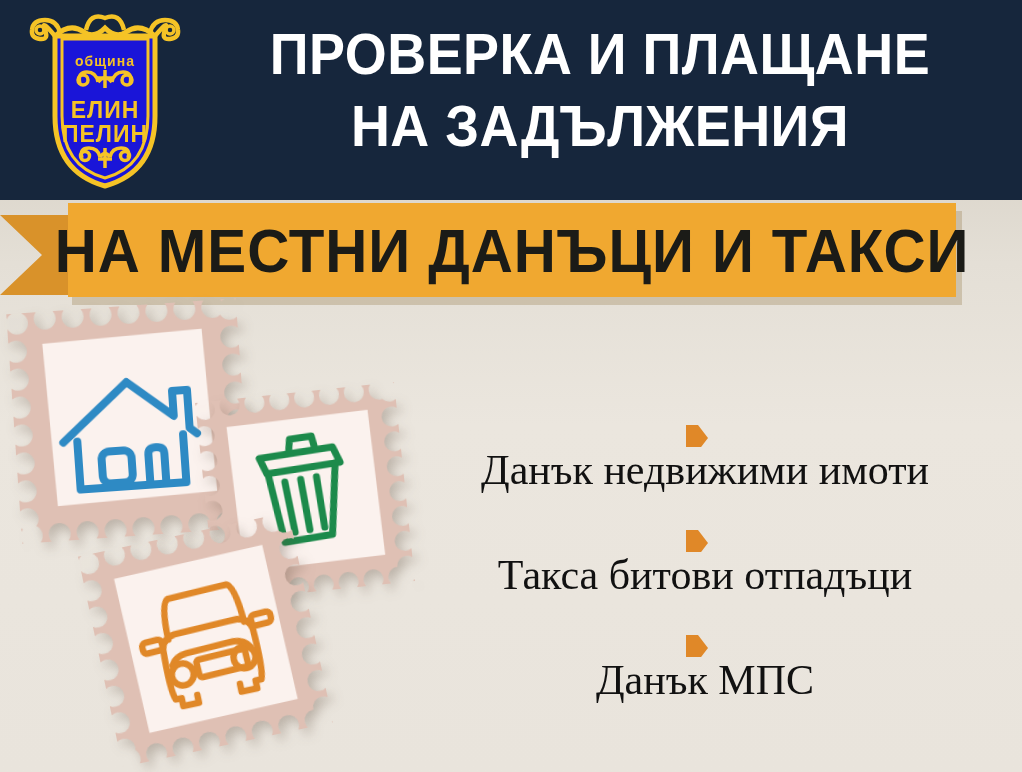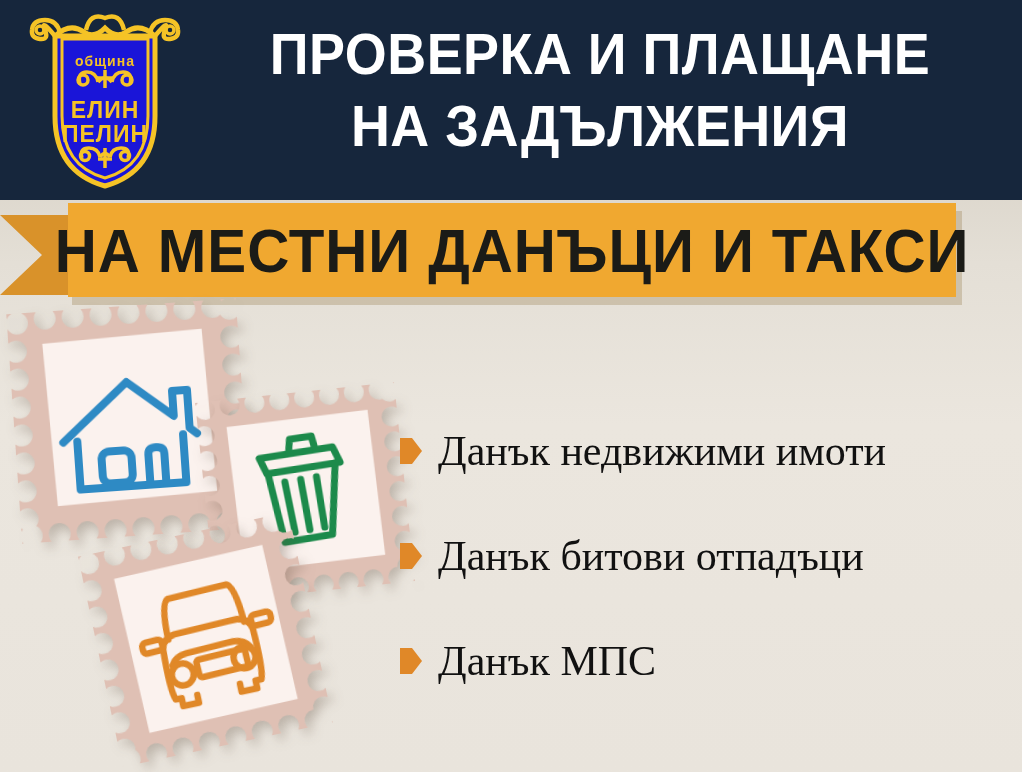--- a/index.html
+++ b/index.html
@@ -62,21 +62,21 @@
   
   .stamp{
     position:absolute;
     filter:drop-shadow(4px 6px 6px rgba(90,70,55,0.32));
   }
   .stamp svg{display:block;}
 
   
   .bullets{position:absolute;left:400px;top:425px;width:610px;}
   .bullet-row{
-    display:flex;align-items:center;height:52px;margin-bottom:53px;
+    display:flex;align-items:center;height:52px;margin-bottom:53px;flex-direction:column;
   }
   .bullet-marker{
     width:22px;height:26px;flex:0 0 22px;margin-right:16px;
     background:#e08828;
     clip-path:polygon(0 0,12px 0,22px 13px,12px 26px,0 26px);
   }
   .bullet-label{
     color:#111111;
     font-family:"Liberation Serif","DejaVu Serif",serif;
     font-size:42px;line-height:46px;white-space:nowrap;
@@ -310,21 +310,21 @@
     </svg>
   </div>
 
   <div class="bullets">
     <div class="bullet-row">
       <span class="bullet-marker"></span>
       <span class="bullet-label">Данък недвижими имоти</span>
     </div>
     <div class="bullet-row">
       <span class="bullet-marker"></span>
-      <span class="bullet-label">Данък битови отпадъци</span>
+      <span class="bullet-label">Такса битови отпадъци</span>
     </div>
     <div class="bullet-row">
       <span class="bullet-marker"></span>
       <span class="bullet-label">Данък МПС</span>
     </div>
   </div>
 
 </div>
 
 </body></html>

